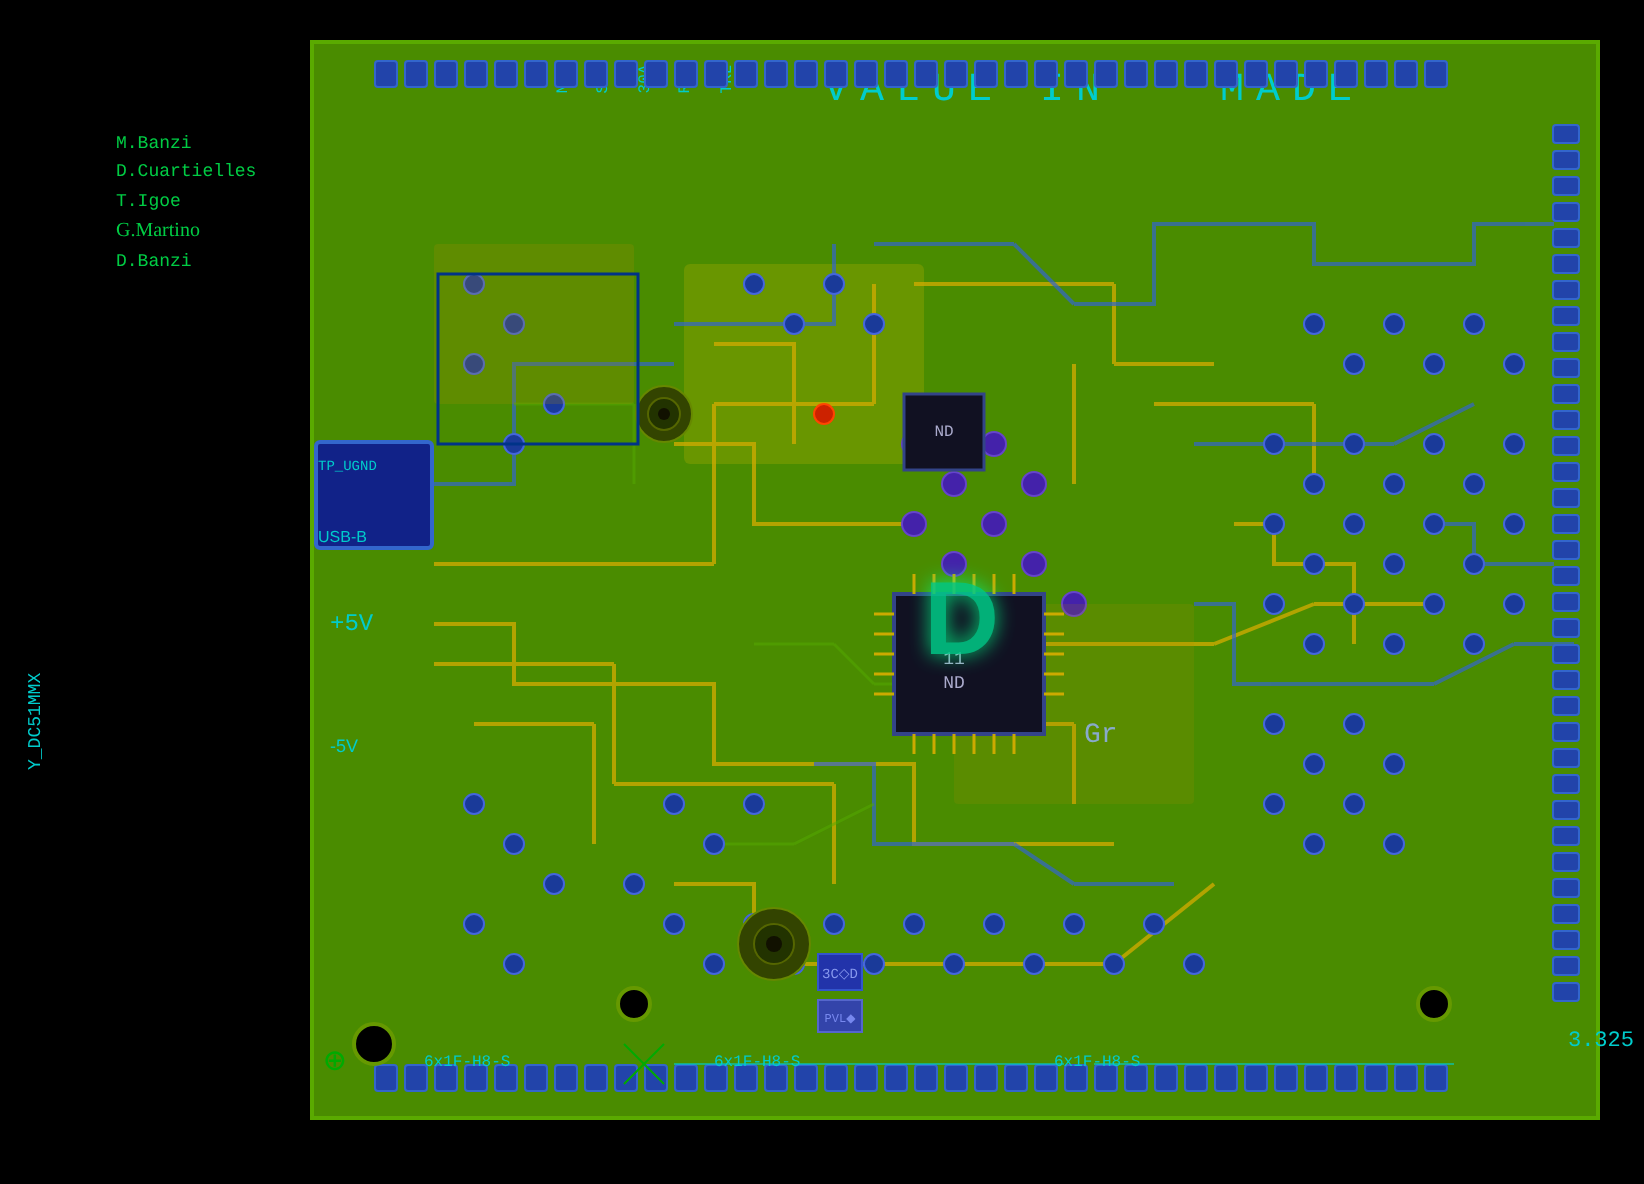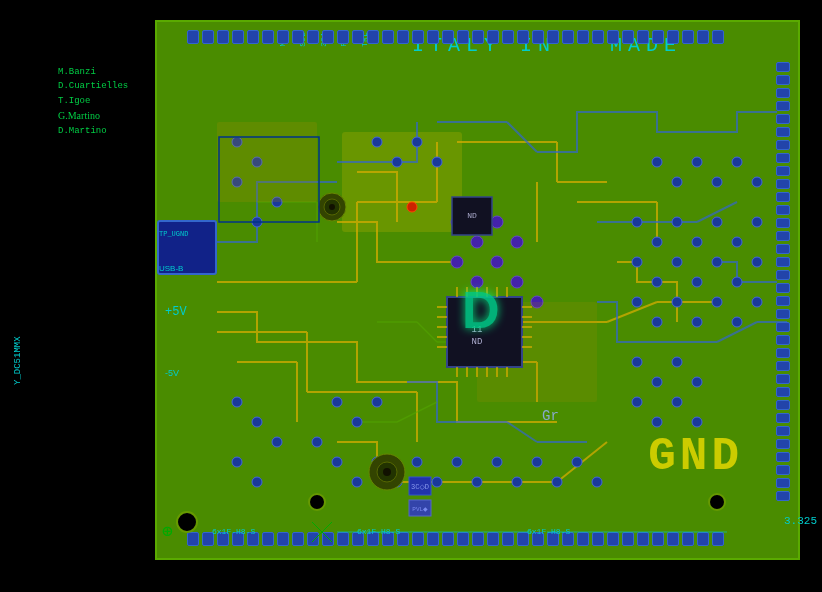--- a/index.html
+++ b/index.html
@@ -95,33 +95,33 @@
 </head>
 <body>
 
 <div id="pcb-container">
 
   <div class="authors" style="position:absolute;left:10px;top:65px;">
     <div style="color:#00cc44;font-size:9px;font-family:'Courier New',monospace;">M.Banzi</div>
     <div style="color:#00cc44;font-size:9px;font-family:'Courier New',monospace;">D.Cuartielles</div>
     <div style="color:#00cc44;font-size:9px;font-family:'Courier New',monospace;">T.Igoe</div>
     <div style="color:#00cc44;font-size:10px;font-family:Liberation Serif, serif;">G.Martino</div>
-    <div style="color:#00cc44;font-size:9px;font-family:'Courier New',monospace;">D.Martino</div>
+    <div style="color:#00cc44;font-size:9px;font-family:'Courier New',monospace;">D.Banzi</div>
   </div>
 
   <div style="position:absolute;left:185px;top:65px;color:#00cccc;font-size:9px;font-family:'Courier New',monospace;">VALUE</div>
 
   <div style="position:absolute;left:18px;top:380px;color:#00cccc;font-size:9px;font-family:'Courier New',monospace;transform:rotate(-90deg);transform-origin:left center;">Y_DC51MMX</div>
 
   <div style="position:absolute;left:155px;top:498px;color:#00cccc;font-size:8px;font-family:'Courier New',monospace;">N0M</div>
 
   <div id="pcb-board">
 
     <div style="position:absolute;top:12px;left:255px;font-size:20px;color:#00cccc;letter-spacing:6px;font-family:'Courier New',monospace;">
-      <span>ITALY IN</span>&nbsp;&nbsp;&nbsp;<span>MADE</span>
+      <span>VALUE IN</span>&nbsp;&nbsp;&nbsp;<span>MADE</span>
     </div>
 
     <div style="position:absolute;top:5px;left:118px;display:flex;gap:6px;">
       <span style="color:#00cccc;font-size:8px;font-family:'Courier New',monospace;transform:rotate(-90deg);transform-origin:center;display:inline-block;margin-top:8px;">N75</span>
       <span style="color:#00cccc;font-size:8px;font-family:'Courier New',monospace;transform:rotate(-90deg);transform-origin:center;display:inline-block;margin-top:8px;">SOL</span>
       <span style="color:#00cccc;font-size:8px;font-family:'Courier New',monospace;transform:rotate(-90deg);transform-origin:center;display:inline-block;margin-top:8px;">30A</span>
       <span style="color:#00cccc;font-size:8px;font-family:'Courier New',monospace;transform:rotate(-90deg);transform-origin:center;display:inline-block;margin-top:8px;">REF</span>
       <span style="color:#00cccc;font-size:8px;font-family:'Courier New',monospace;transform:rotate(-90deg);transform-origin:center;display:inline-block;margin-top:8px;">TRL</span>
     </div>
 
@@ -460,23 +460,22 @@
 
       <line x1="180" y1="510" x2="375" y2="510" stroke="#00cccc" stroke-width="1" opacity="0.6"></line>
       <line x1="390" y1="510" x2="570" y2="510" stroke="#00cccc" stroke-width="1" opacity="0.6"></line>
 
       <line x1="155" y1="500" x2="175" y2="520" stroke="#00aa00" stroke-width="1"></line>
       <line x1="175" y1="500" x2="155" y2="520" stroke="#00aa00" stroke-width="1"></line>
     </svg>
 
     <div style="position:absolute;left:305px;top:258px;font-size:52px;font-weight:bold;color:#00cc88;font-family:'Arial',sans-serif;text-shadow: 0 0 10px #00ff88;opacity:0.85;">D</div>
 
-    <div style="position:absolute;bottom:75px;right:55px;font-size:46px;font-weight:bold;color:#cccc00;font-family:'Courier New',monospace;letter-spacing:4px;">GND</div>
-
-    <div style="position:absolute;top:338px;left:385px;color:#88aacc;font-size:14px;font-family:'Courier New',monospace;margin-top:48px;">Gr</div>
+
+    <div style="position:absolute;top:338px;left:385px;color:#88aacc;font-size:14px;font-family:'Courier New',monospace;">Gr</div>
 
     <div style="position:absolute;bottom:22px;left:55px;color:#00cccc;font-size:8px;font-family:'Courier New',monospace;">6x1F-H8-S</div>
     <div style="position:absolute;bottom:22px;left:200px;color:#00cccc;font-size:8px;font-family:'Courier New',monospace;">6x1F-H8-S</div>
     <div style="position:absolute;bottom:22px;left:370px;color:#00cccc;font-size:8px;font-family:'Courier New',monospace;">6x1F-H8-S</div>
 
     <div style="position:absolute;bottom:16px;left:5px;color:#00aa00;font-size:18px;font-family:'Courier New',monospace;">⊕</div>
 
   </div>
 
   <div style="position:absolute;right:5px;bottom:65px;color:#00cccc;font-size:11px;font-family:'Courier New',monospace;text-align:right;">3.325</div>

